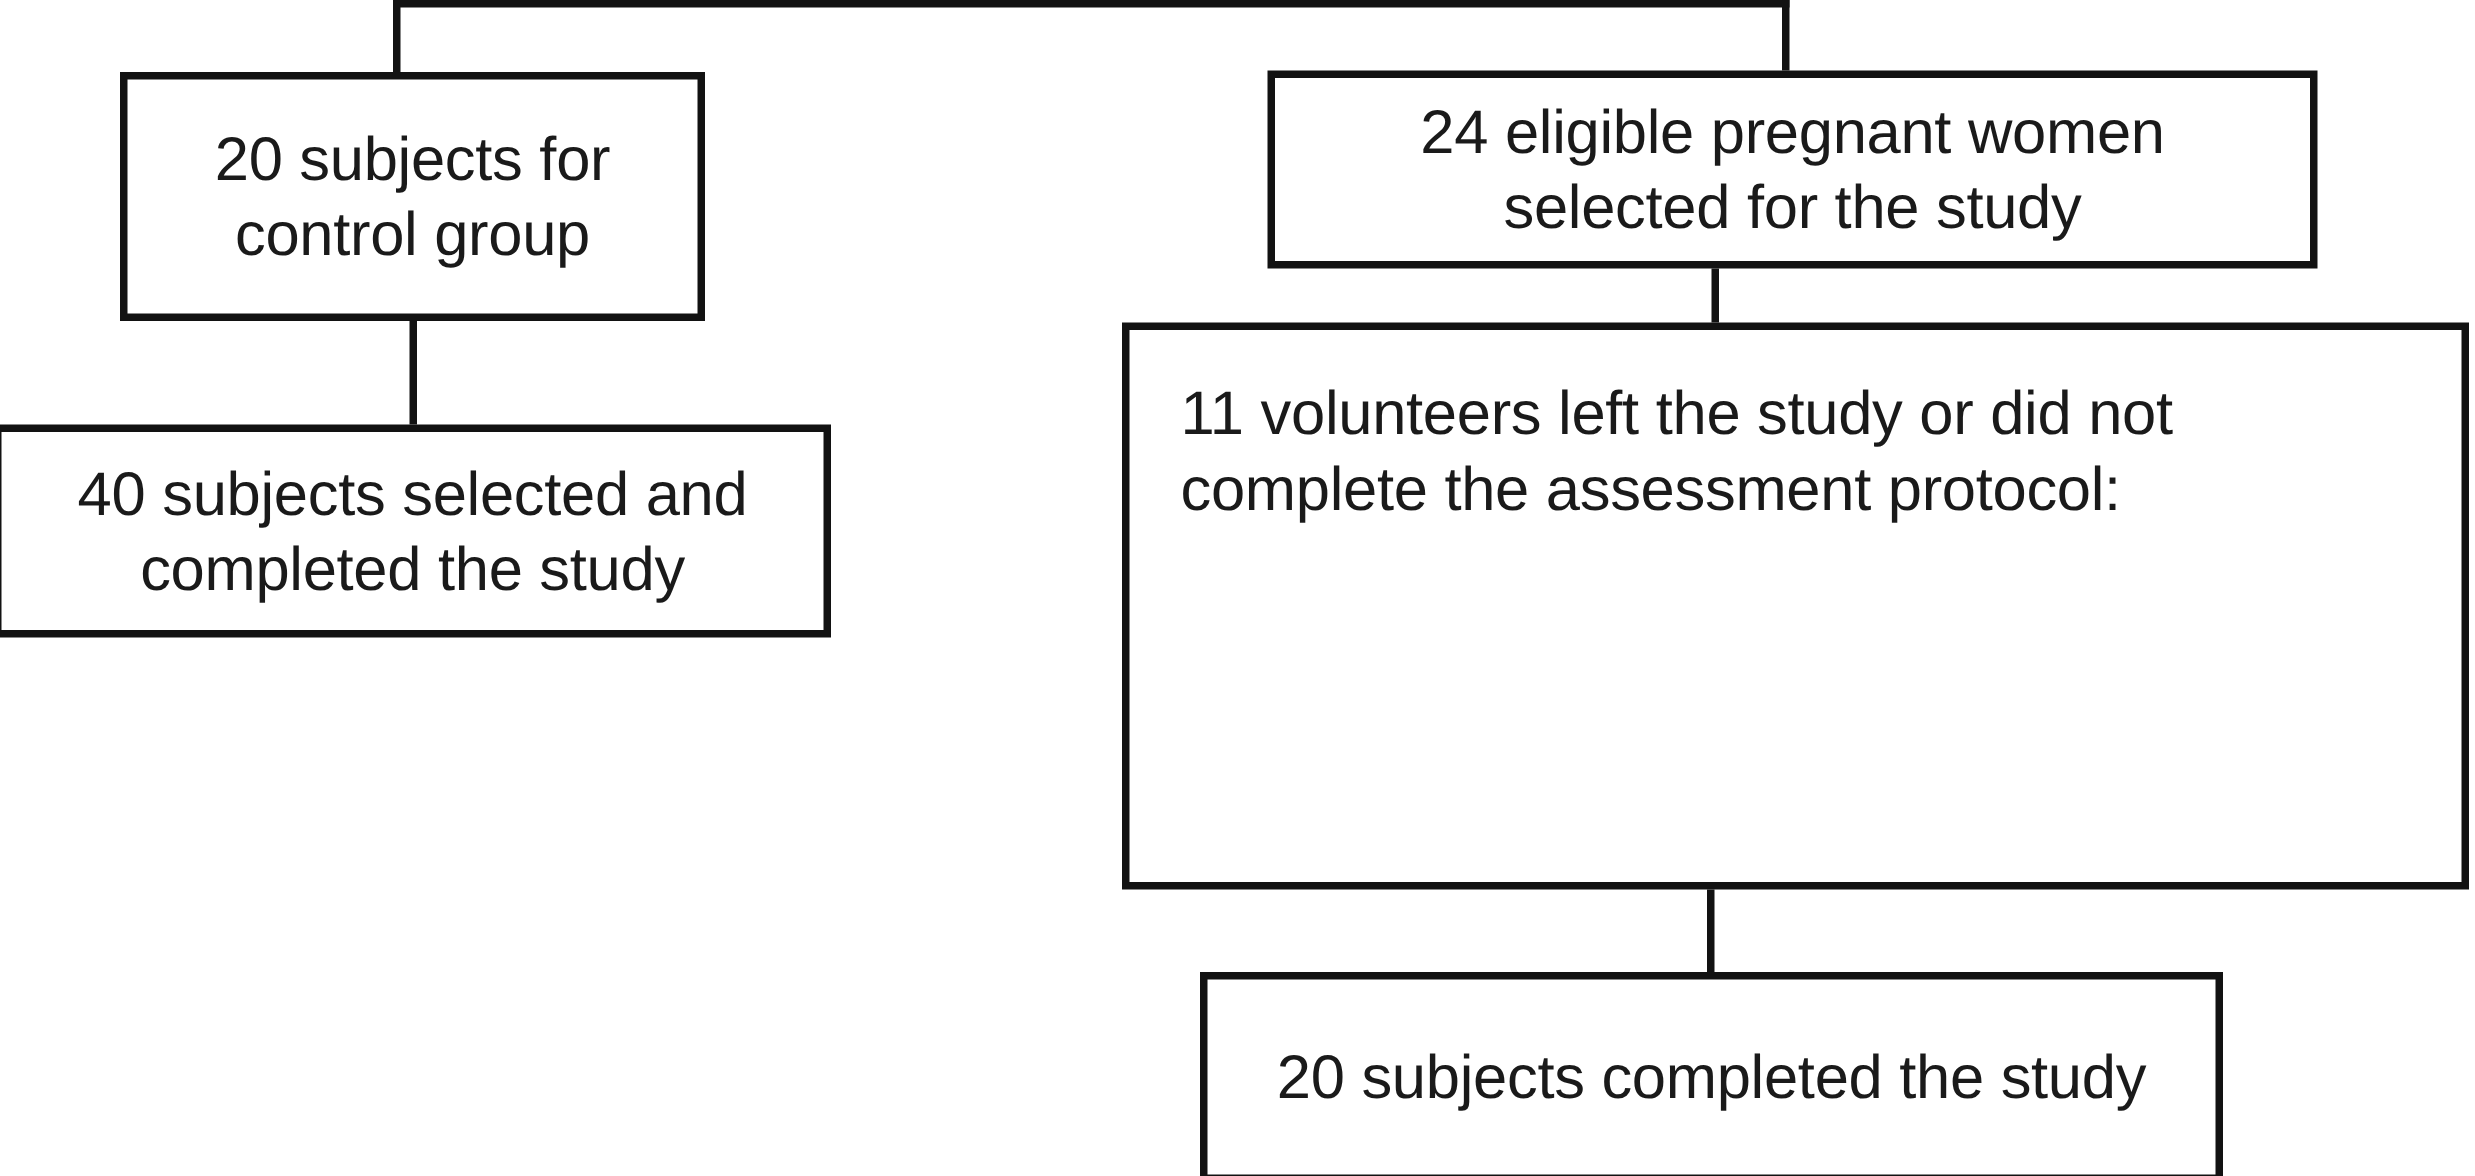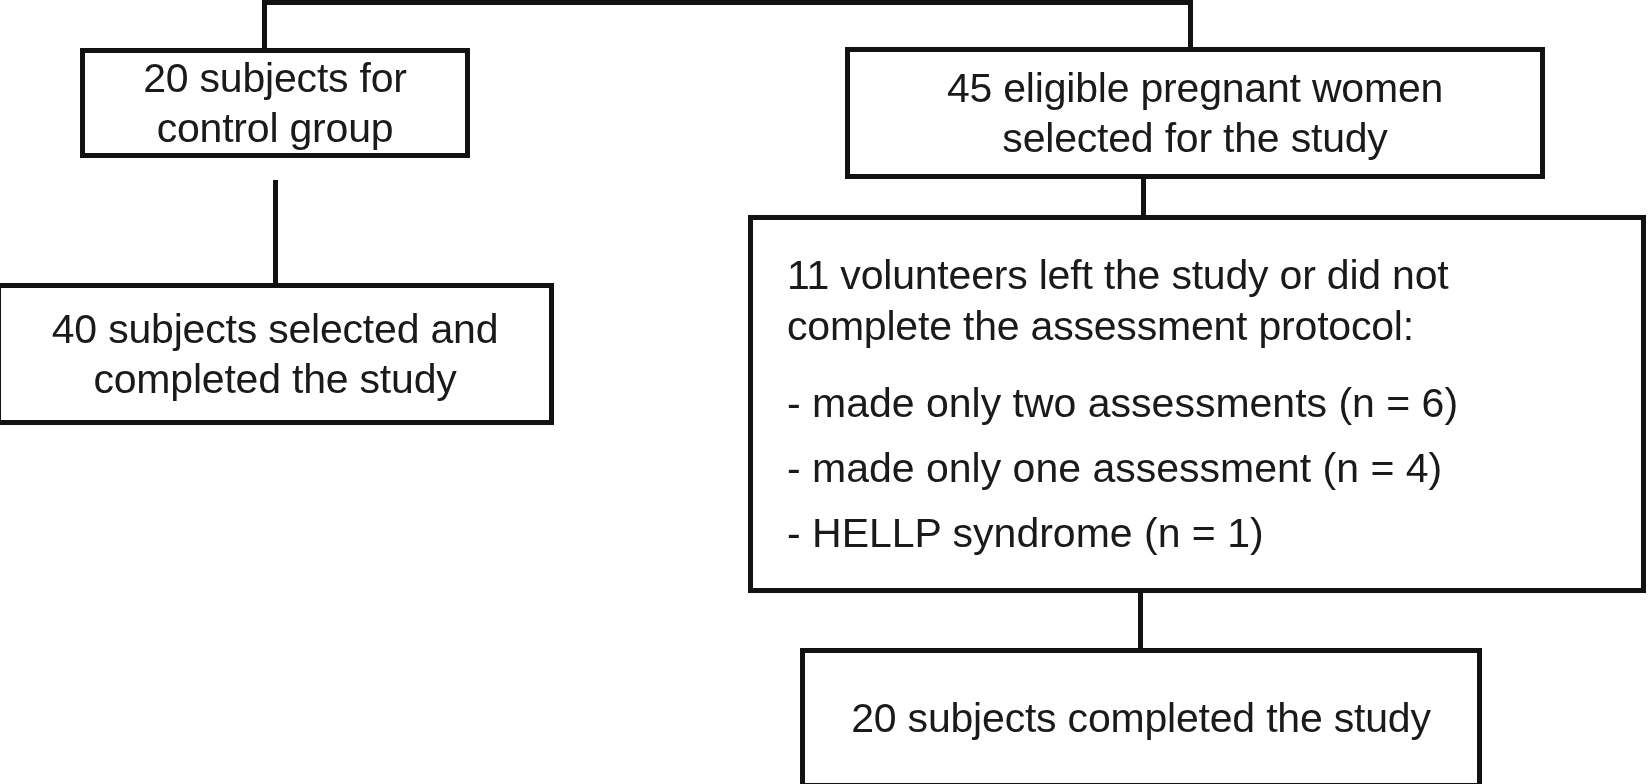--- a/index.html
+++ b/index.html
@@ -42,21 +42,21 @@
   }
   .connector {
     position: absolute;
     background: #121212;
     z-index: 1;
   }
   .v-line { width: 5px; }
   .h-line { height: 5px; }
 
   
-  #box-control-group      { left: 80px;  top: 48px;  width: 390px;  height: 110px; }
+  #box-control-group      { left: 80px;  top: 48px;  width: 390px;  height: 166px; }
   #box-control-completed  { left: -4px;  top: 283px; width: 558px;  height: 142px; }
   #box-eligible           { left: 845px; top: 47px;  width: 700px;  height: 132px; }
   #box-exclusions         { left: 748px; top: 215px; width: 898px;  height: 378px;
                             padding: 18px 26px 10px 34px; }
   #box-completed-study    { left: 800px; top: 648px; width: 682px;  height: 140px; }
 
   #box-exclusions .excl-head {
     font-size: 41px;
     line-height: 1.24;
     margin: 12px 0 0 0;
@@ -99,31 +99,26 @@
     <div class="box-text">20 subjects for
 control group</div>
   </div>
 
   <div class="box" id="box-control-completed">
     <div class="box-text">40 subjects selected and
 completed the study</div>
   </div>
 
   <div class="box" id="box-eligible">
-    <div class="box-text">45 eligible pregnant women
+    <div class="box-text">24 eligible pregnant women
 selected for the study</div>
   </div>
 
   <div class="box box-left" id="box-exclusions">
     <div class="box-text excl-head">11 volunteers left the study or did not
 complete the assessment protocol:</div>
-    <ul class="excl-list">
-      <li>- made only two assessments (n = 6)</li>
-      <li>- made only one assessment (n = 4)</li>
-      <li>- HELLP syndrome (n = 1)</li>
-    </ul>
   </div>
 
   <div class="box" id="box-completed-study">
     <div class="box-text">20 subjects completed the study</div>
   </div>
 
 </div>
 
 </body></html>

